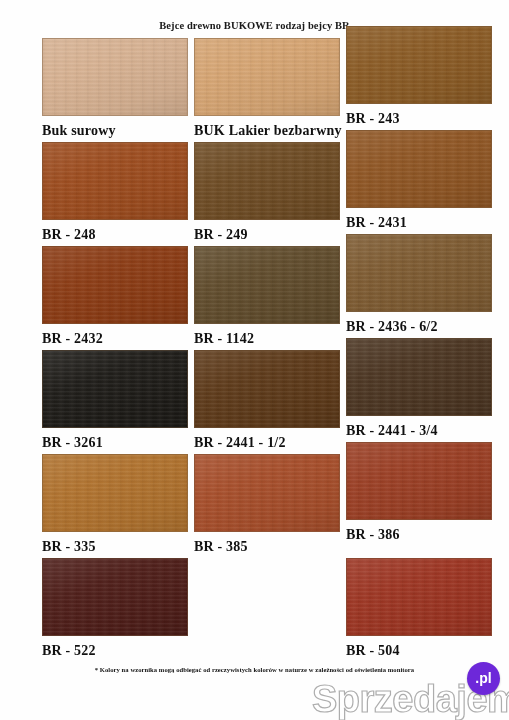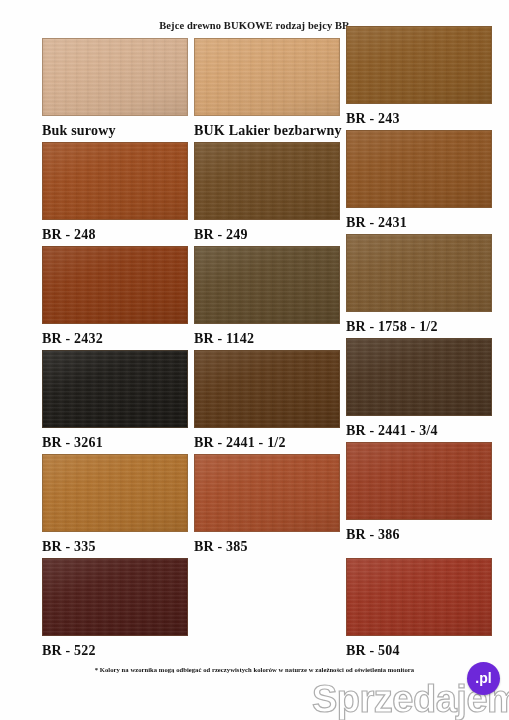--- a/index.html
+++ b/index.html
@@ -225,21 +225,21 @@
           <div class="grain"></div>
           <div class="sheen"></div>
         </div>
         <div class="swatch-label">BR - 1142</div>
       </div>
       <div class="cell col2 raised">
         <div class="swatch" style="background-color: rgb(125, 90, 48);">
           <div class="grain"></div>
           <div class="sheen"></div>
         </div>
-        <div class="swatch-label">BR - 1758 - 1/2</div>
+        <div class="swatch-label">BR - 2436 - 6/2</div>
       </div>
     </div>
 
     <div class="swatch-row">
       <div class="cell col0">
         <div class="swatch" style="background-color: rgb(28, 26, 22);">
           <div class="grain"></div>
           <div class="sheen"></div>
         </div>
         <div class="swatch-label">BR - 3261</div>

